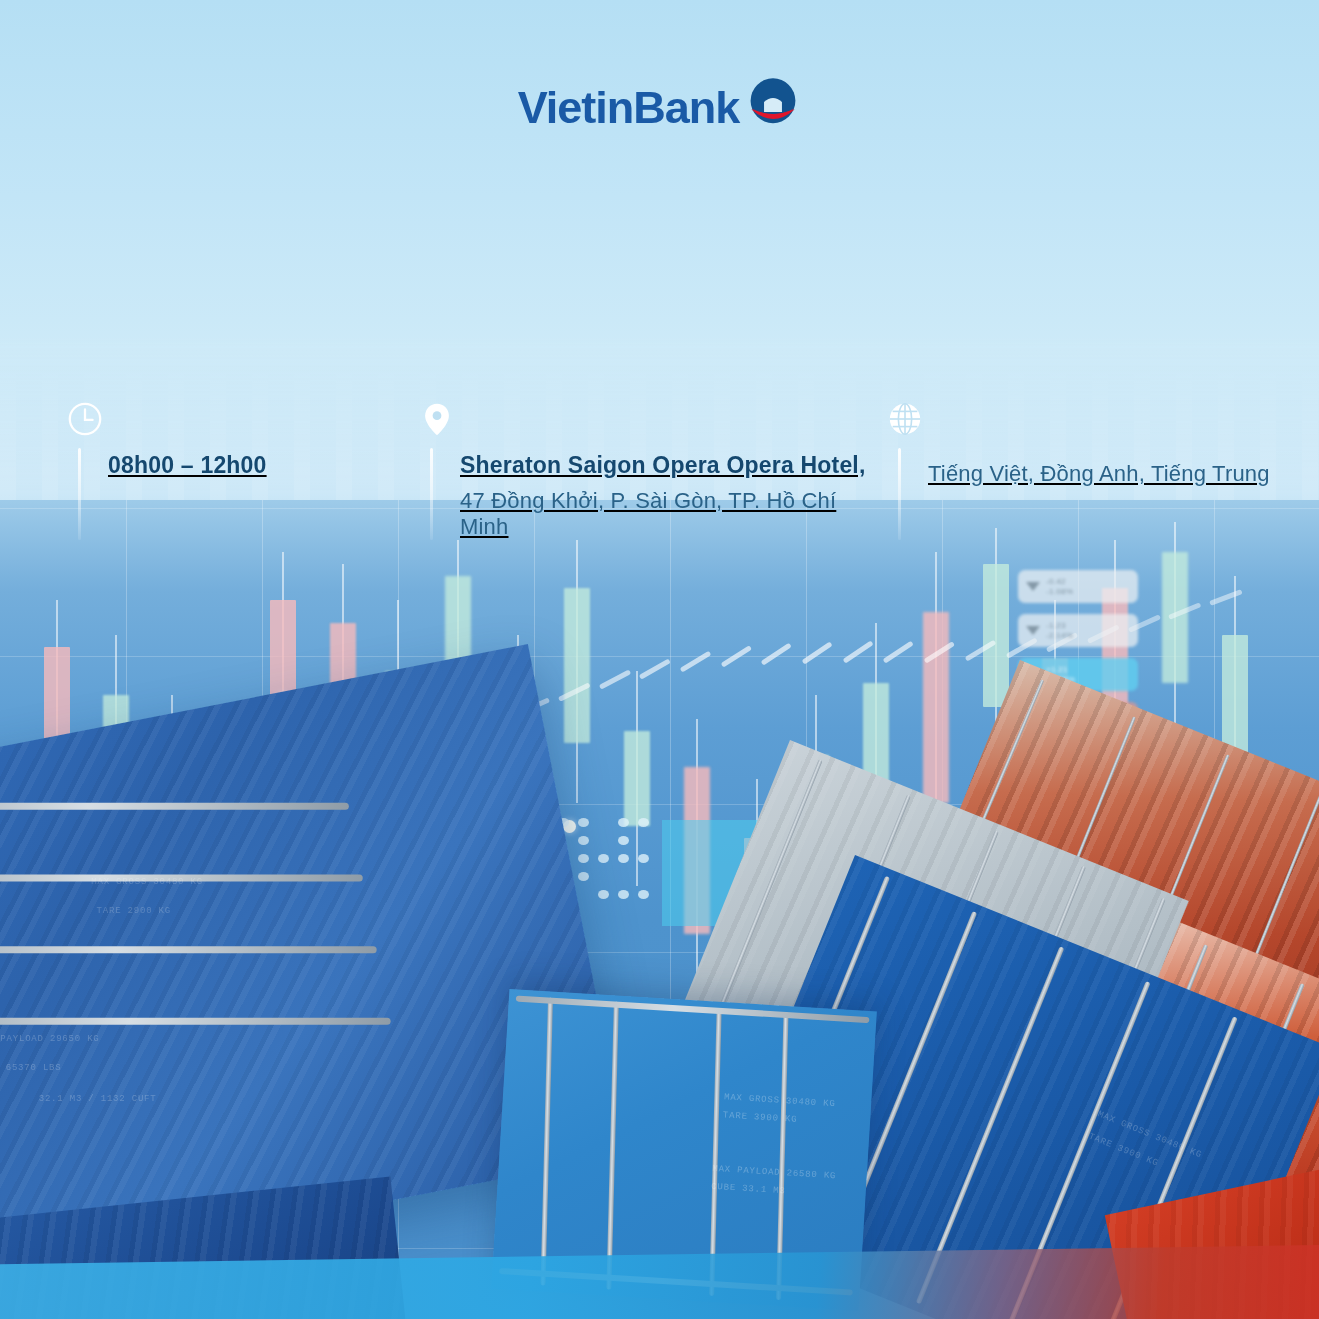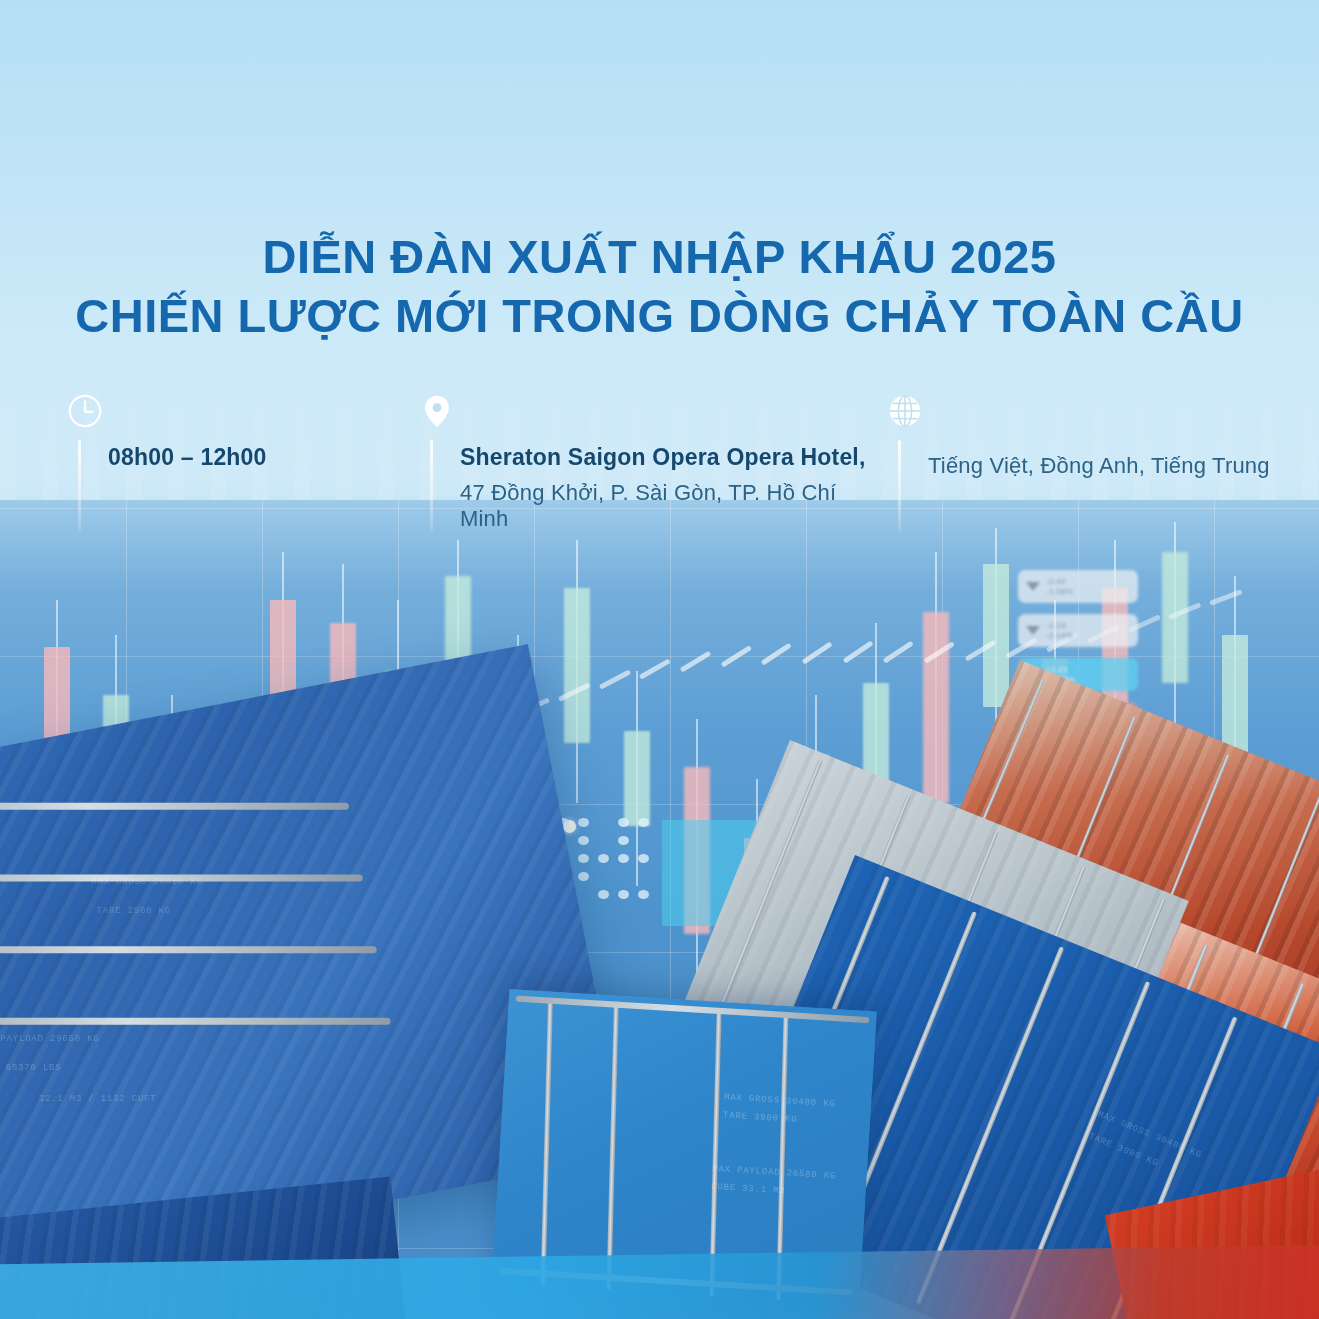--- a/index.html
+++ b/index.html
@@ -157,21 +157,21 @@
     position:absolute; left:0; right:0; top:82px;
     display:flex; justify-content:center; align-items:center; gap:4px;
   }
   .logo-word { font-size:45px; font-weight:bold; color:#1a5aa6; letter-spacing:-1px; }
   .logo-mark { position:relative; width:56px; height:56px; margin-left:2px; margin-top:-10px; }
   
   .titles { position:absolute; left:0; right:0; top:228px; text-align:center; }
   .t1 { font-size:47px; font-weight:bold; color:#1567ae; letter-spacing:.5px; line-height:1.25; }
   .t2 { font-size:47px; font-weight:bold; color:#1567ae; letter-spacing:.5px; line-height:1.25; }
 
-  .info { position:absolute; left:58px; top:392px; right:40px; display:flex; }
+  .info { position:absolute; left:58px; top:400px; right:40px; display:flex;text-decoration:underline; }
   .col { position:relative; }
   .col.c1 { width:352px; }
   .col.c2 { width:468px; }
   .col.c3 { width:400px; }
   .ic { position:absolute; left:8px; top:0; width:38px; height:38px; }
   .sep { position:absolute; left:20px; top:48px; width:3px; height:92px;
          background:linear-gradient(180deg,rgba(255,255,255,.95),rgba(255,255,255,.1)); border-radius:2px; }
   .txt { padding-left:50px; padding-top:52px; }
   .l1 { font-size:23px; font-weight:bold; color:#15486f; letter-spacing:.2px; }
   .l2 { font-size:22px; color:#2a6288; margin-top:9px; letter-spacing:.2px; }
@@ -397,25 +397,32 @@
 
   <div class="cont" id="cBL">
     <div class="ribs" style="--ang:104deg; opacity:.5"></div>
   </div>
   <div class="cont" id="cRR">
     <div class="ribs" style="--ang:104deg; opacity:.45"></div>
   </div>
 
   <div class="bottomband"></div>
 
-
-  <div class="titles">
-    <div class="t1">DIỄN ĐÀN XUẤT NHẬP KHẨU 2025</div>
-    <div class="t2">CHIẾN LƯỢC MỚI TRONG DÒNG CHẢY TOÀN CẦU</div>
-  </div>
+  <div class="logo">
+    <span class="logo-word">VietinBank</span>
+    <span class="logo-mark">
+      <svg viewBox="0 0 100 100" width="56" height="56" aria-hidden="true">
+        <circle cx="50" cy="46" r="40" fill="#12538f"></circle>
+        <path d="M34 66 L34 48 Q50 34 66 48 L66 66 Z" fill="#d6ecf7"></path>
+        <path d="M11 61 Q50 96 89 61 Q50 78 11 61 Z" fill="#e0162b"></path>
+        <path d="M12 60 Q50 94 88 60 Q50 80 12 60 Z" fill="#e0162b"></path>
+      </svg>
+    </span>
+  </div>
+
 
   <div class="info">
 
     <div class="col c1">
       <span class="ic">
         <svg viewBox="0 0 40 40" width="38" height="38">
           <circle cx="20" cy="20" r="16" fill="none" stroke="#ffffff" stroke-width="2.4"></circle>
           <path d="M20 10 L20 21 L28 21" fill="none" stroke="#ffffff" stroke-width="2.4" stroke-linecap="round"></path>
         </svg>
       </span>

